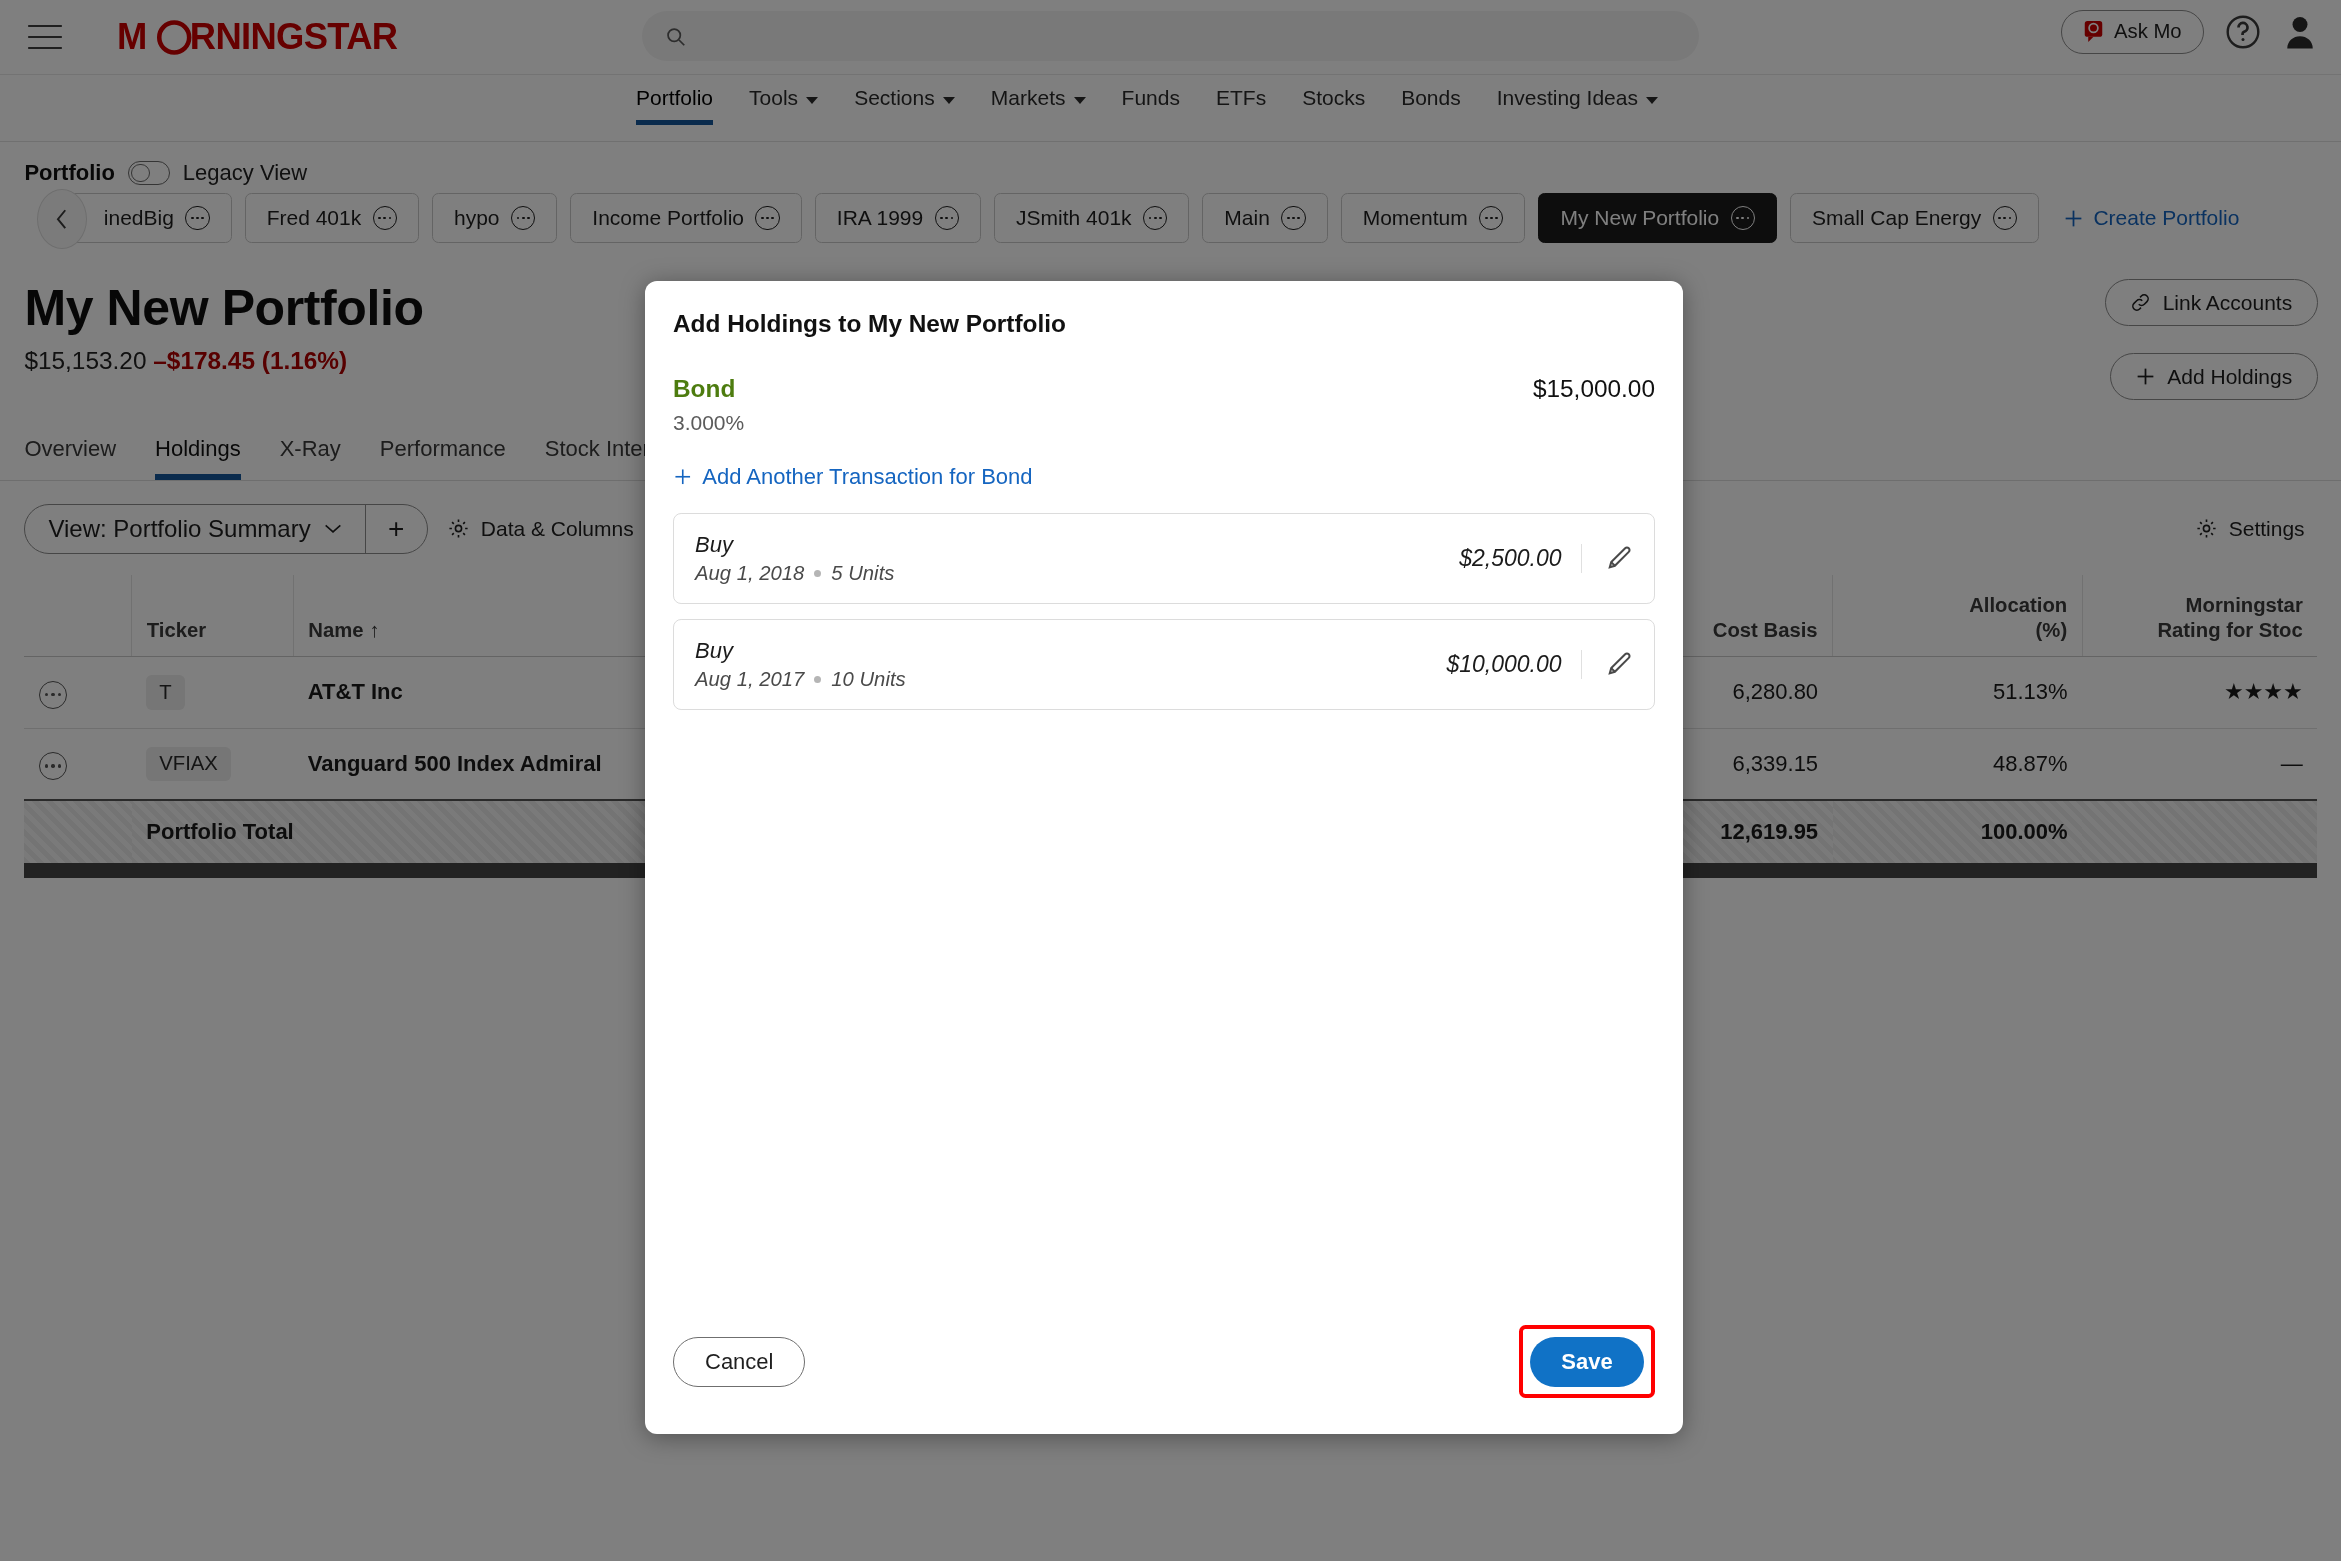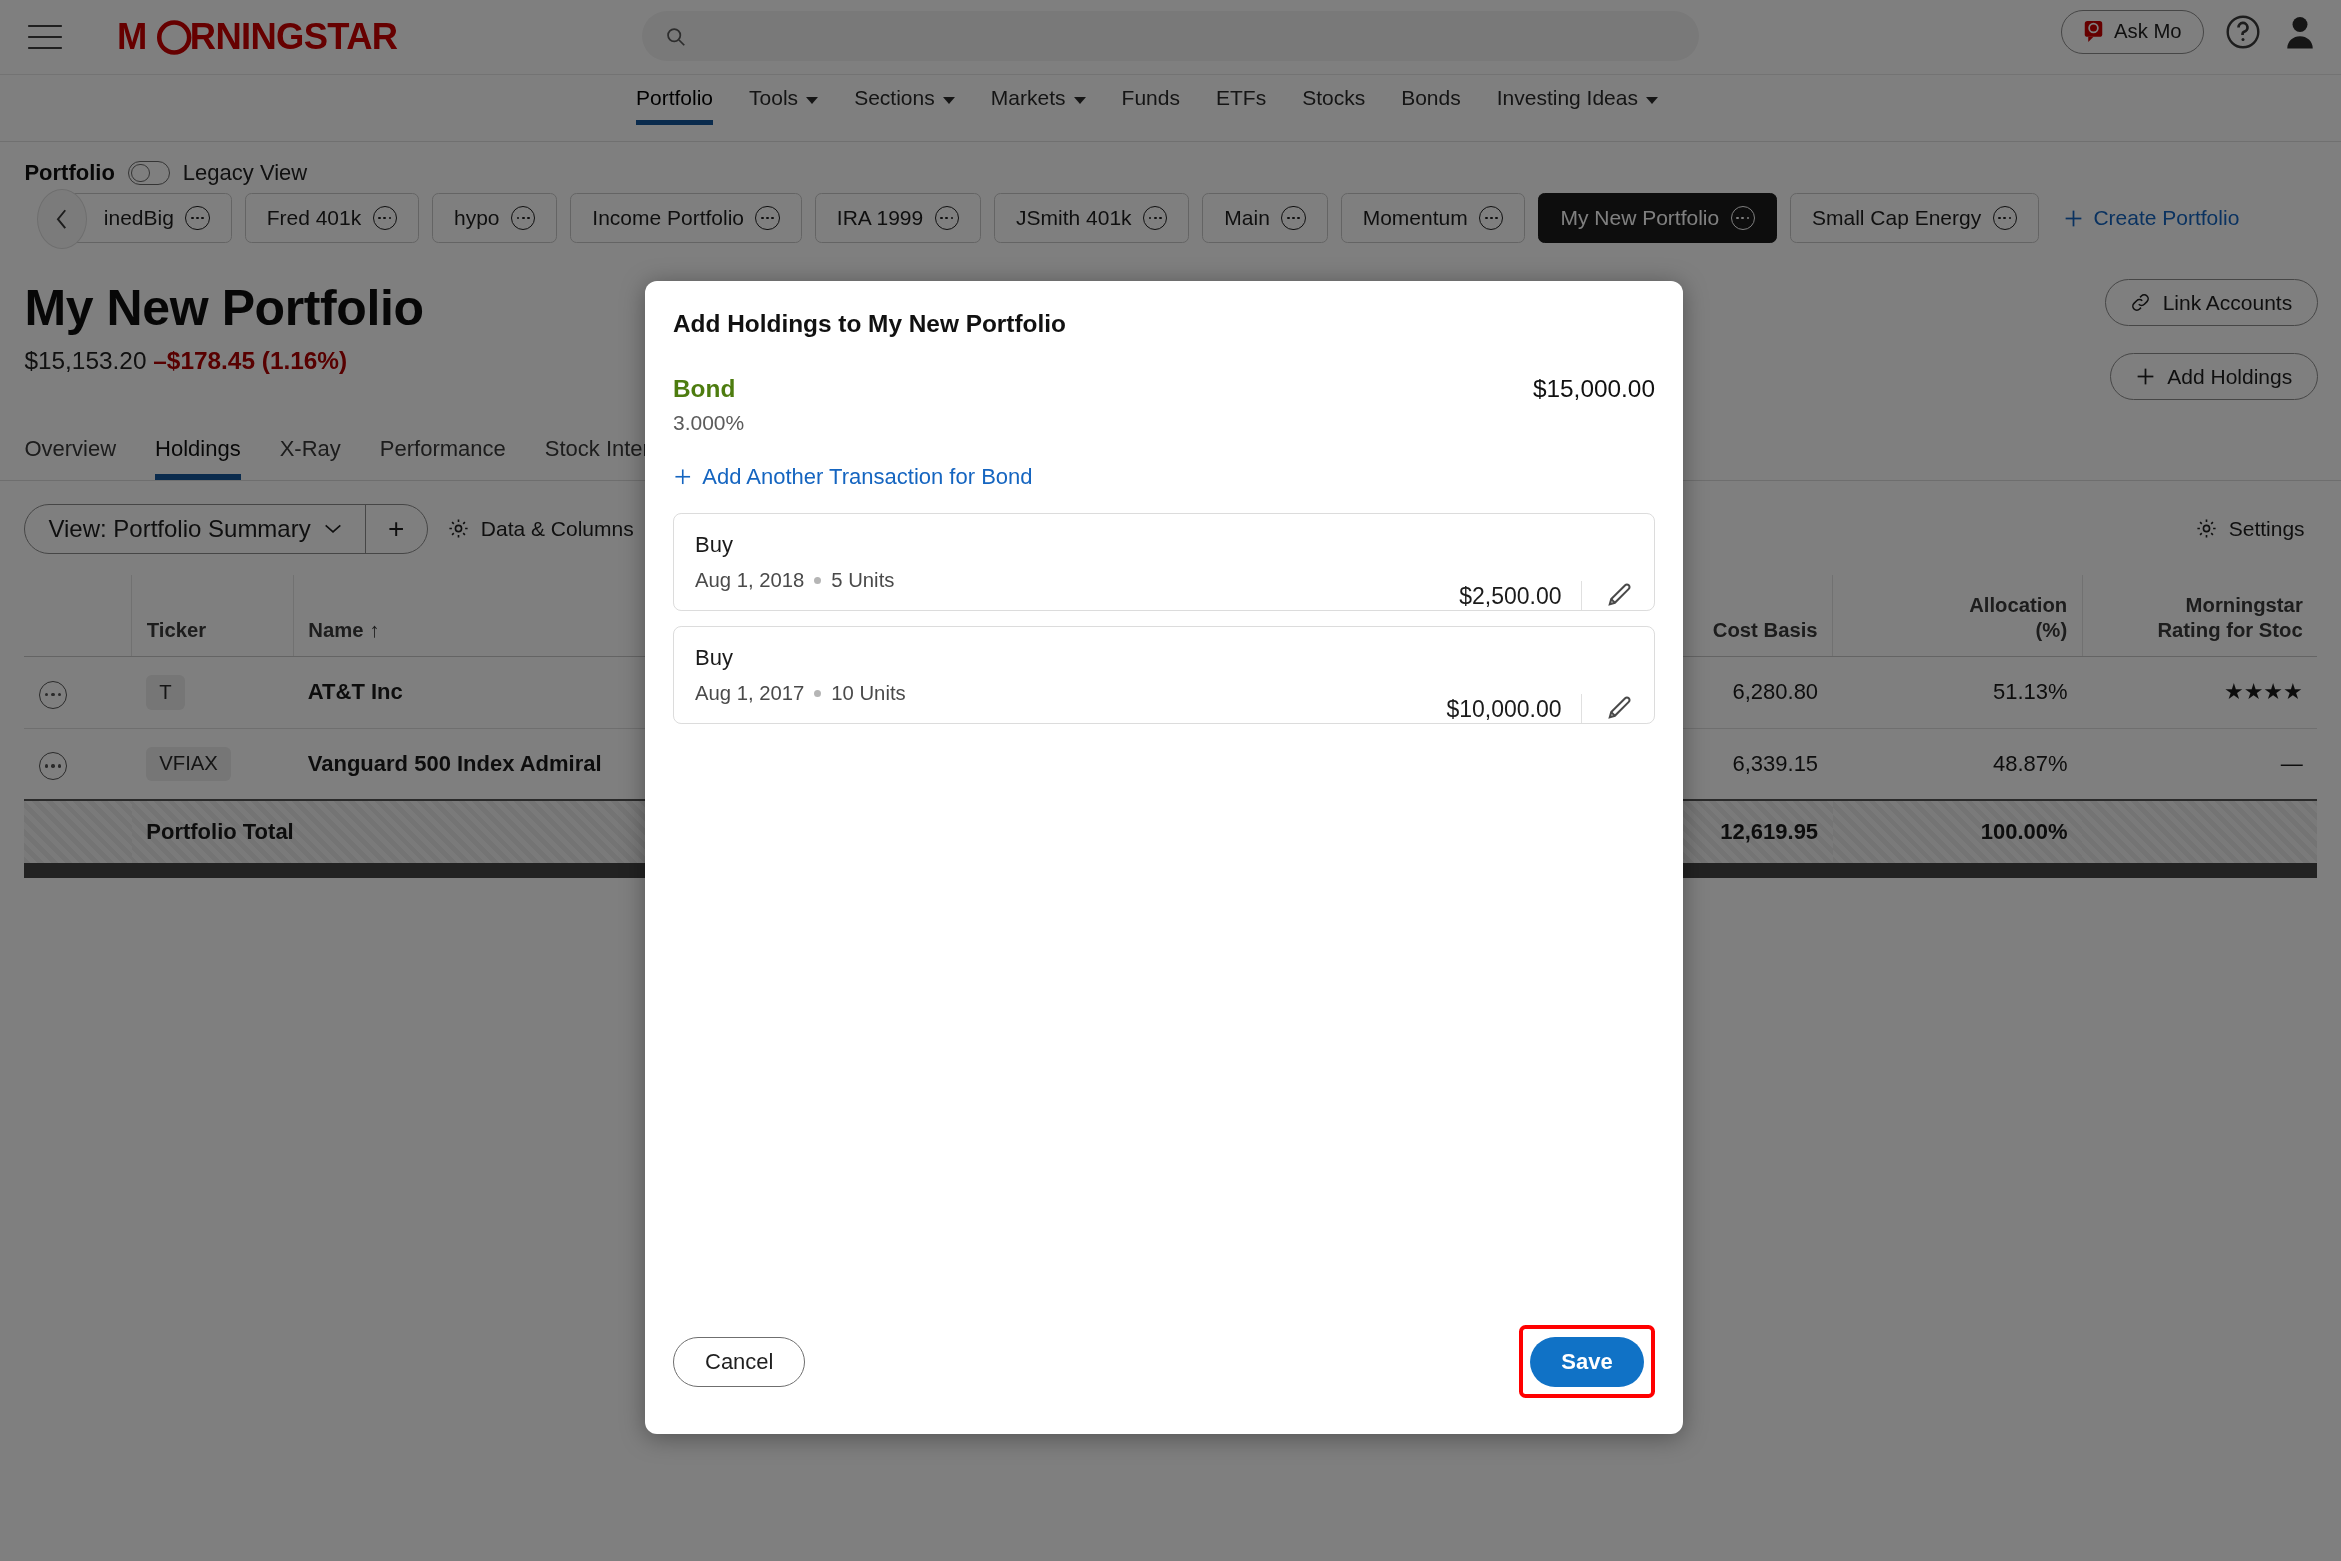--- a/index.html
+++ b/index.html
@@ -134,25 +134,25 @@
     display:flex; flex-direction:column;
   }
   .m-title { font-size: 24.4px; font-weight:bold; color:#111; padding: 29px 28px 0 28px; }
   .m-holding { display:flex; justify-content:space-between; align-items:flex-start; padding: 37px 28px 0 28px; }
   .m-hname { font-size:24.4px; font-weight:bold; color:#4d7c0f; }
   .m-hcoupon { font-size:21px; color:#5b5b5b; margin-top:8.1px; }
   .m-hamt { font-size:24.4px; color:#111; }
   .m-addtxn { display:flex; align-items:center; gap:9.8px; font-size:22px; color:#1565c0; padding: 29px 28px 0 28px; cursor:pointer;}
   .txnlist { padding: 23px 28px 0 28px; display:flex; flex-direction:column; gap:14.6px; }
   .txn {
-    display:flex; align-items:flex-end; border:0.8px solid #dcdcdc; border-radius:8.1px; background:#fff; min-height:88px;
+    display:flex; align-items:center; border:0.8px solid #dcdcdc; border-radius:8.1px; background:#fff; min-height:88px;font-style:italic;
   }
   .txn-left { flex:1; padding: 18px 21px; }
   .txn-type { font-size:22px; color:#1b1b1b; }
-  .txn-meta { font-size:20.3px; color:#4a4a4a; margin-top:11px; display:flex; align-items:center; gap:9.8px;}
+  .txn-meta { font-size:20.3px; color:#4a4a4a; margin-top:4px; display:flex; align-items:center; gap:9.8px;}
   .txn-meta .dot { width:7.3px;height:7.3px;border-radius:50%;background:#b5b5b5;display:block;}
   .txn-amt { display:flex; align-items:center; font-size:23px; color:#1b1b1b; padding: 0 19.5px;}
   .txn-edit { width: 73px; border-left:0.8px solid #e0e0e0; display:flex;align-items:center;justify-content:center; cursor:pointer;}
   .m-spacer { flex:1; }
   .m-footer { display:flex; align-items:center; justify-content:space-between; padding: 0 28px 36px 28px; }
   .m-cancel {
     height: 50px; padding: 0 31px; border:0.8px solid #6f6f6f; border-radius:26px; background:#fff;
     font-size:22px; color:#1f1f1f; cursor:pointer; font-family:"Liberation Sans",sans-serif;
   }
   .save-hl { padding: 7.3px; border: 4.9px solid #ff0000; border-radius: 6.5px; background:#fff; }

